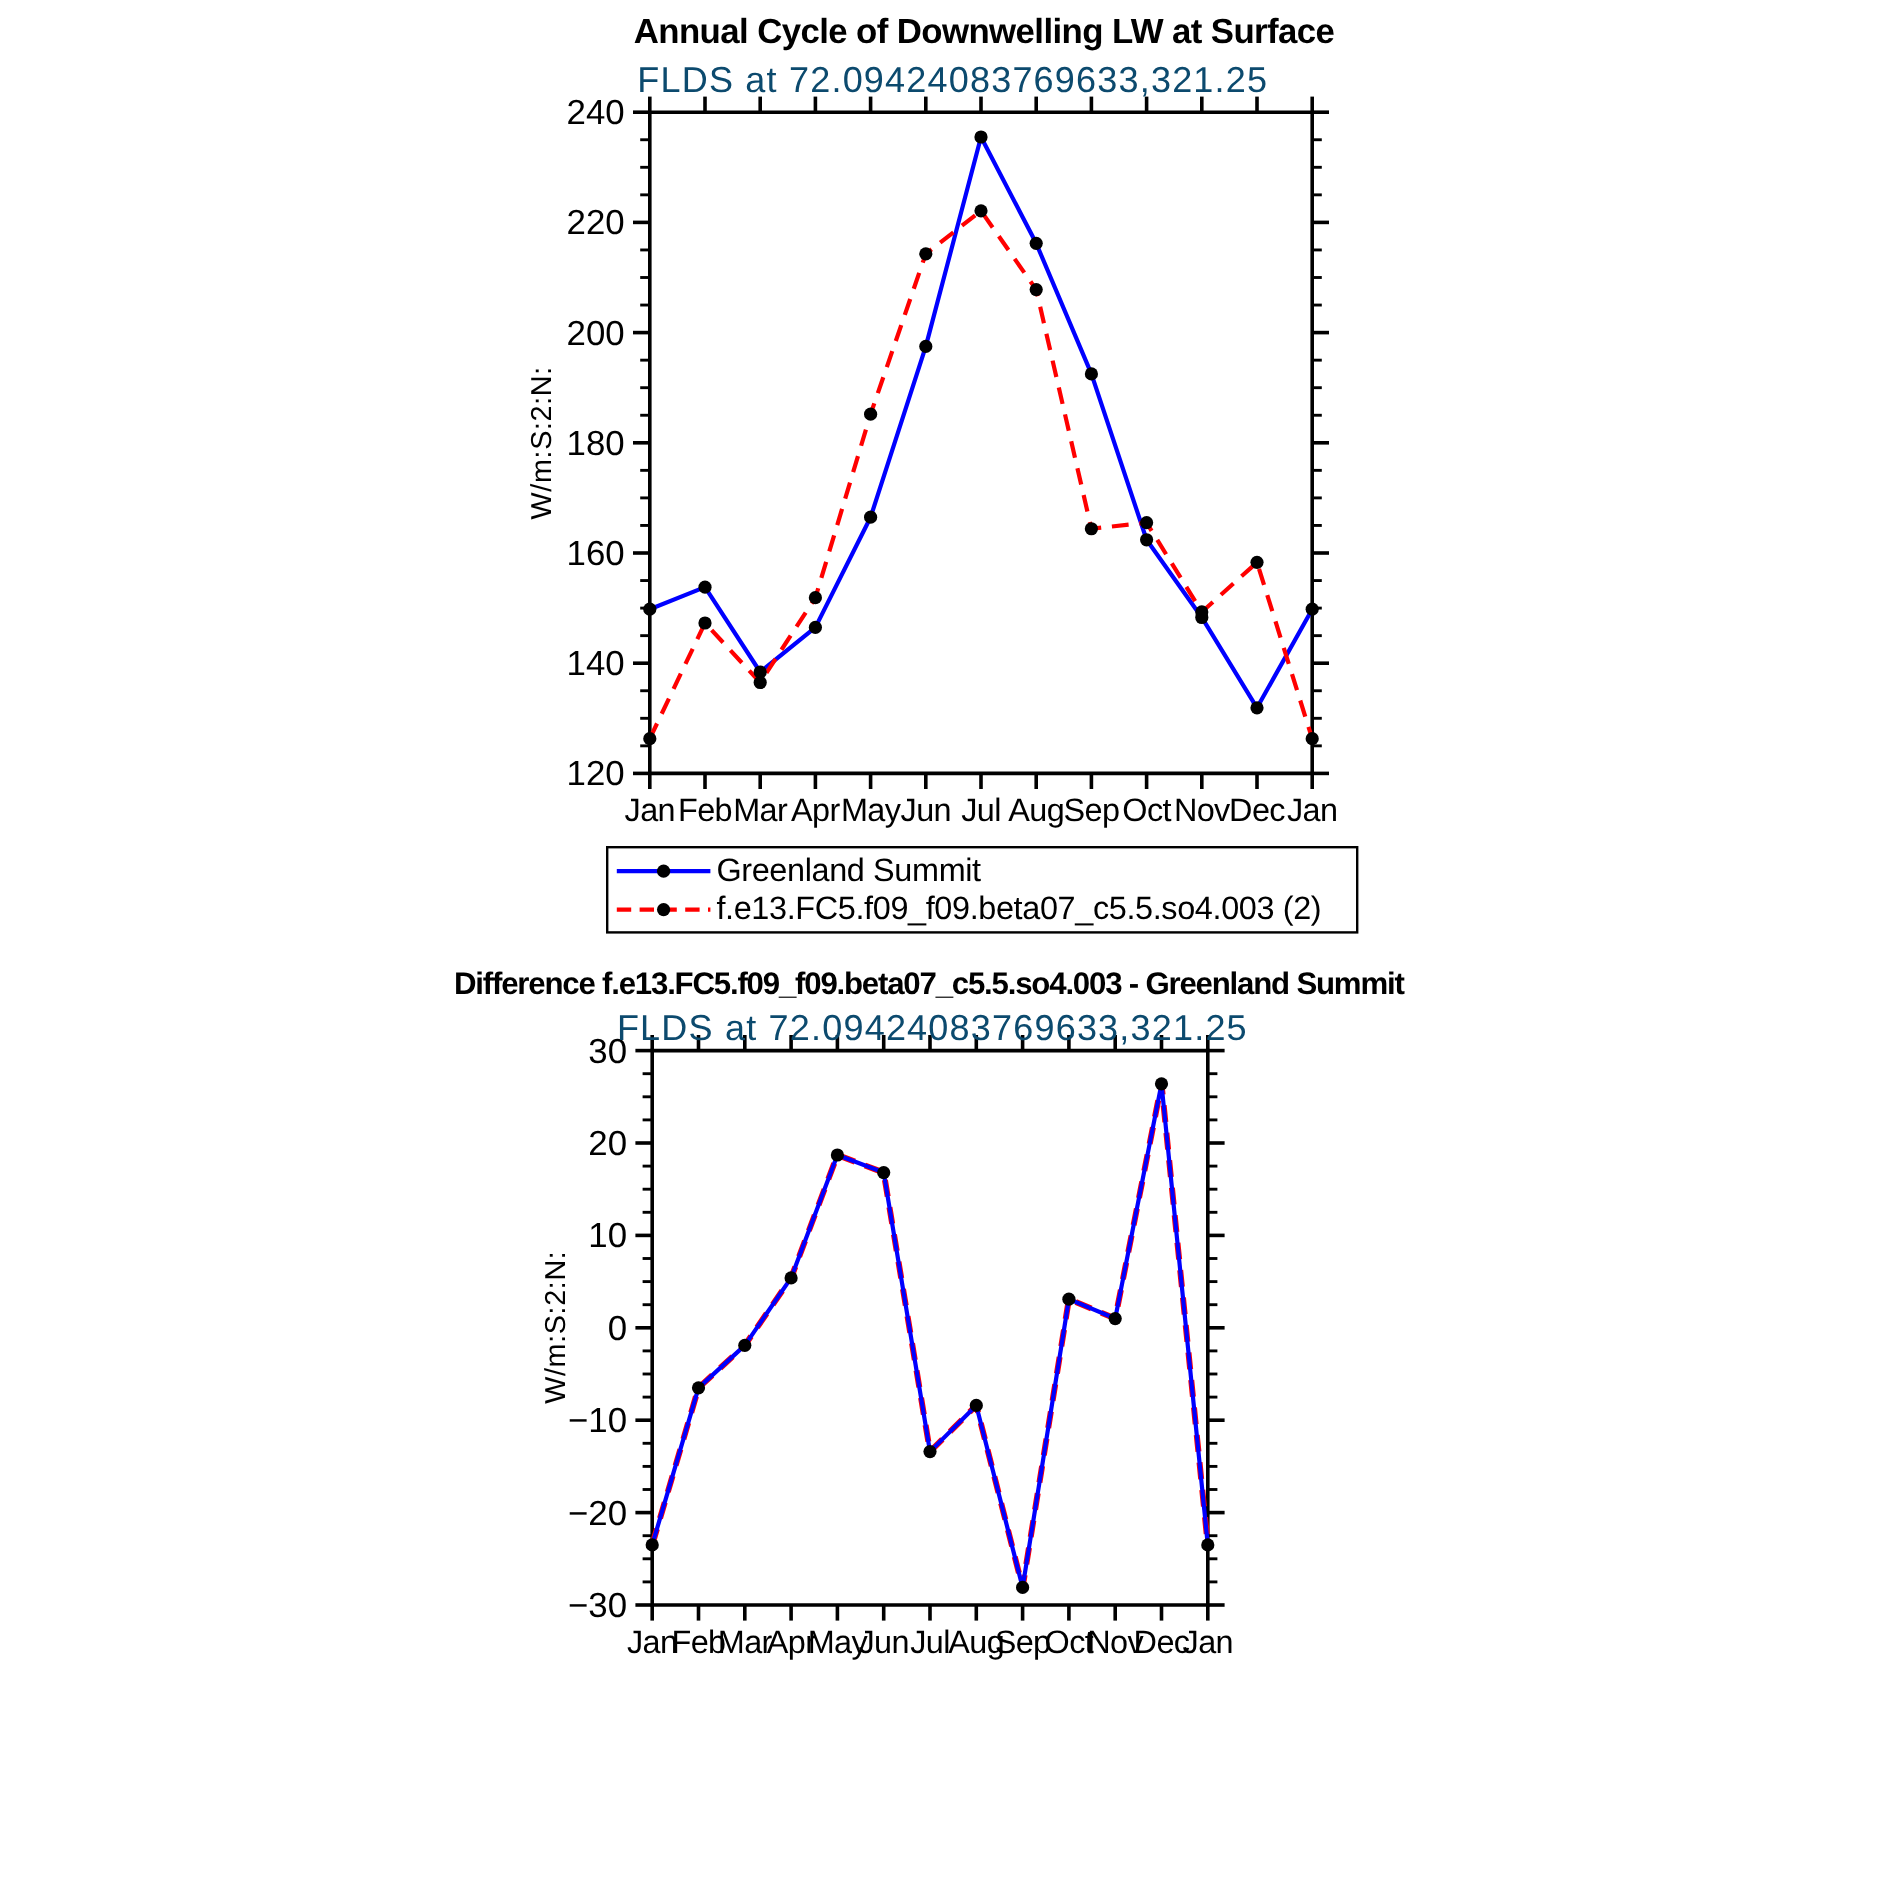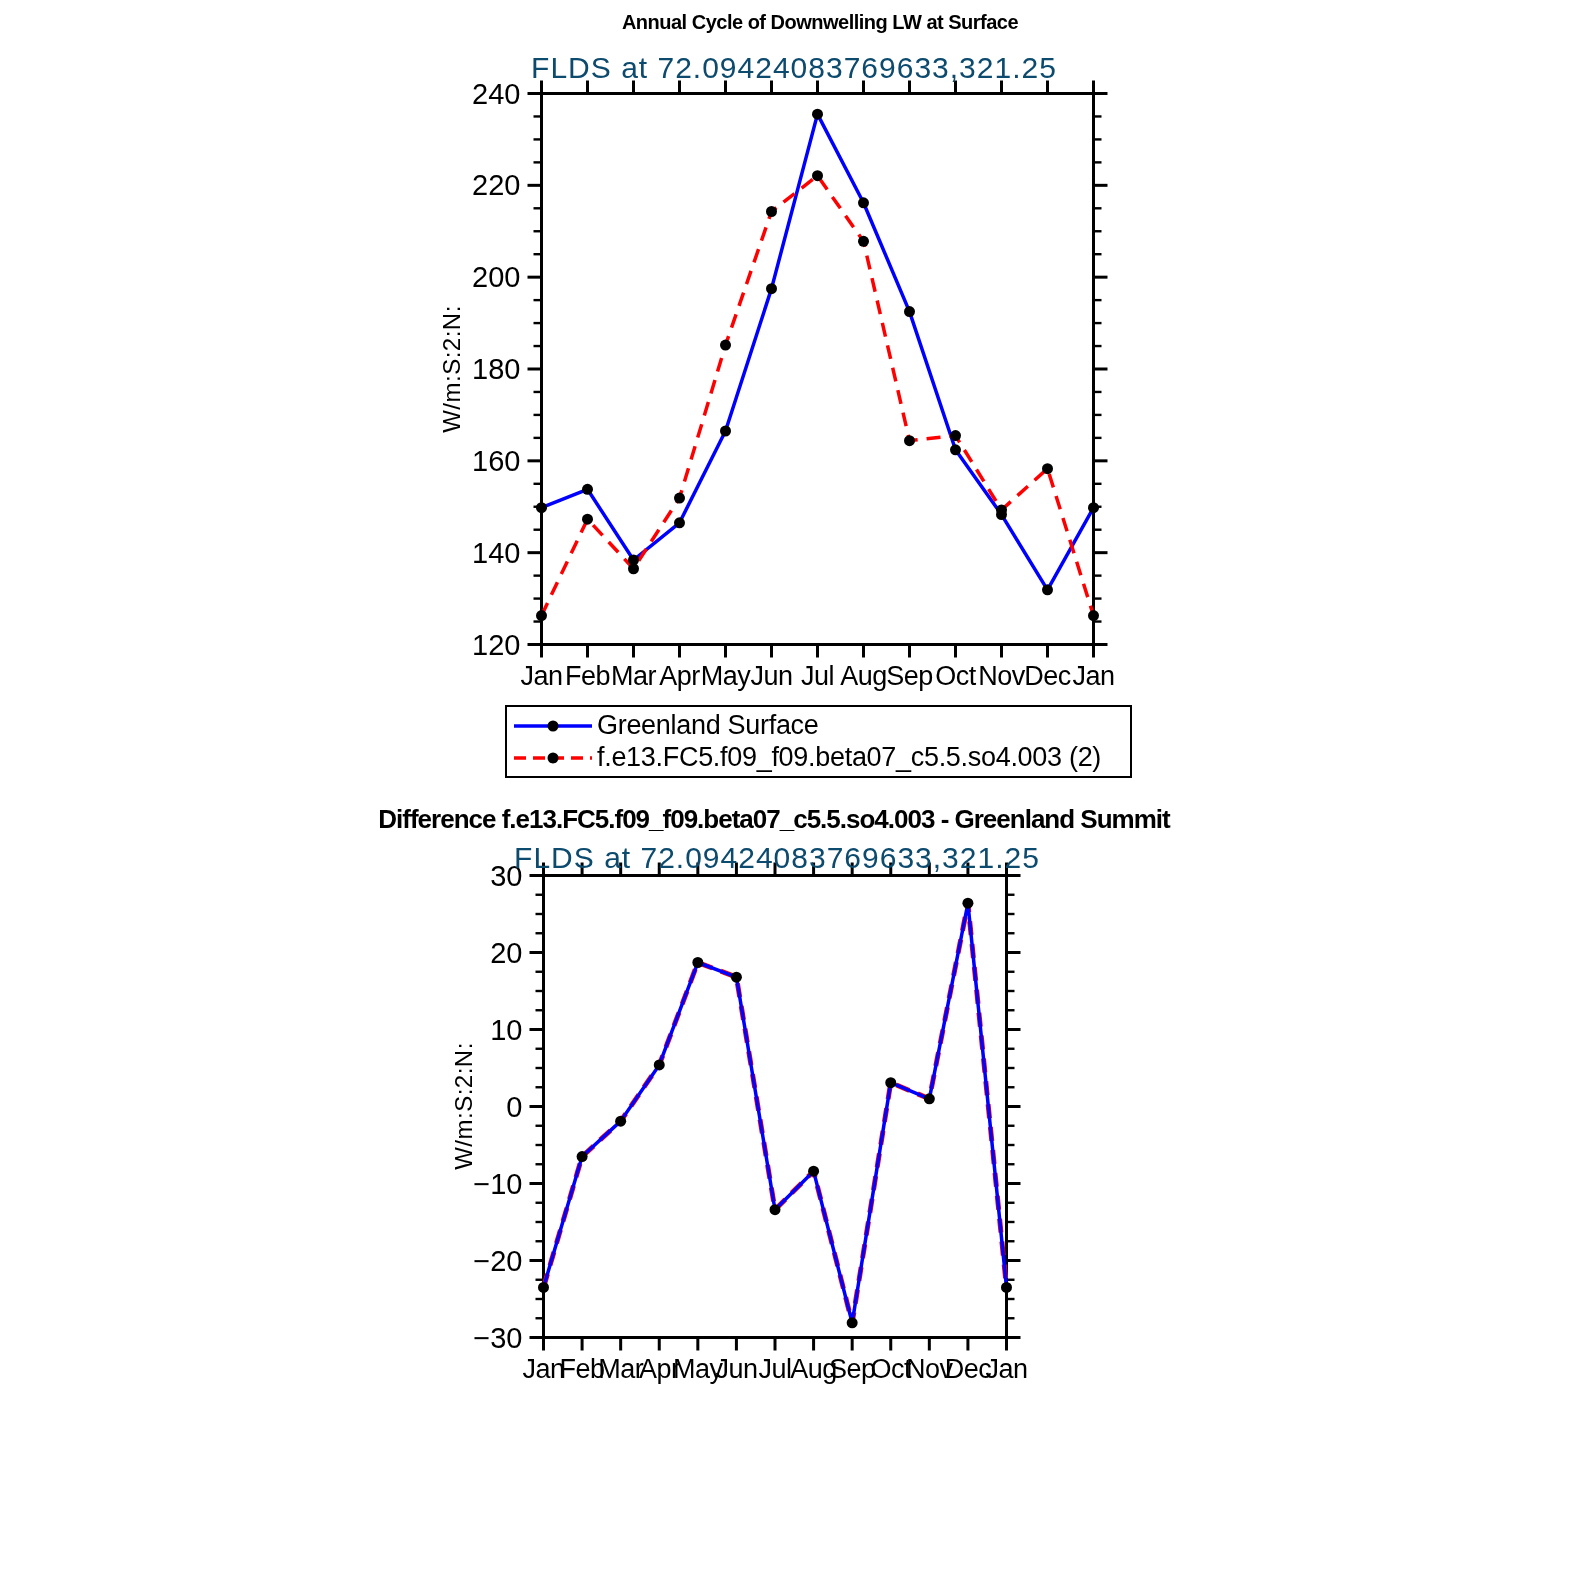--- a/index.html
+++ b/index.html
@@ -4,21 +4,21 @@
 <style>
   html,body{margin:0;padding:0;background:#ffffff;}
   #canvas{position:relative;width:1574px;height:1574px;background:#ffffff;overflow:hidden;
           font-family:"Liberation Sans",sans-serif;color:#000;}
   #plot{position:absolute;left:0;top:0;}
   .frame{fill:none;stroke:#000;stroke-width:3;}
   .tick{stroke:#000;stroke-width:3;}
   .tick-minor{stroke:#000;stroke-width:2.4;}
   .xtick{font:400 27px "Liberation Sans",sans-serif;letter-spacing:-0.5px;fill:#000;}
   .ytick{font:400 29px "Liberation Sans",sans-serif;fill:#000;}
-  .chart-title{position:absolute;text-align:center;font-weight:bold;font-size:20px;
+  .chart-title{position:absolute;text-align:center;font-weight:bold;font-size:29px;
                letter-spacing:-0.5px;white-space:nowrap;}
   .chart-title.bt{font-size:26px;letter-spacing:-1px;}
   .chart-sub{position:absolute;text-align:center;font-weight:400;font-size:30px;
              letter-spacing:1px;white-space:nowrap;color:#0c4a6e;}
   .ylab{position:absolute;width:300px;height:30px;line-height:30px;text-align:center;
         font-size:24px;letter-spacing:0.5px;transform:rotate(-90deg);white-space:nowrap;}
   .legend{position:absolute;left:505px;top:705px;width:627px;height:73px;
           border:2px solid #000;box-sizing:border-box;background:#fff;
           display:flex;flex-direction:column;justify-content:center;padding-left:4px;}
   .lrow{display:flex;align-items:center;height:32px;}
@@ -280,21 +280,21 @@
   <div class="chart-title bt" style="left:374px;top:804px;width:800px;text-align:center;">Difference f.e13.FC5.f09_f09.beta07_c5.5.so4.003 - Greenland Summit</div>
   <div class="chart-sub" style="left:377px;top:841px;width:800px;">FLDS at 72.09424083769633,321.25</div>
   <div class="ylab" style="left:314px;top:1091px;">W/m:S:2:N:</div>
 
   <div class="legend">
     <div class="lrow">
       <svg class="sw" width="84" height="30">
         <line class="swatch-line" x1="3" y1="15" x2="81" y2="15" stroke="#0000ff" stroke-width="3.5"></line>
         <circle class="swatch-dot" cx="42" cy="15" r="5.5" fill="#000000"></circle>
       </svg>
-      <span class="ltext">Greenland Surface</span>
+      <span class="ltext">Greenland Summit</span>
     </div>
     <div class="lrow">
       <svg class="sw" width="84" height="30">
         <line class="swatch-line" x1="3" y1="15" x2="81" y2="15" stroke="#ff0000" stroke-width="3.5" stroke-dasharray="12 7"></line>
         <circle class="swatch-dot" cx="42" cy="15" r="5.5" fill="#000000"></circle>
       </svg>
       <span class="ltext">f.e13.FC5.f09_f09.beta07_c5.5.so4.003 (2)</span>
     </div>
   </div>
 

